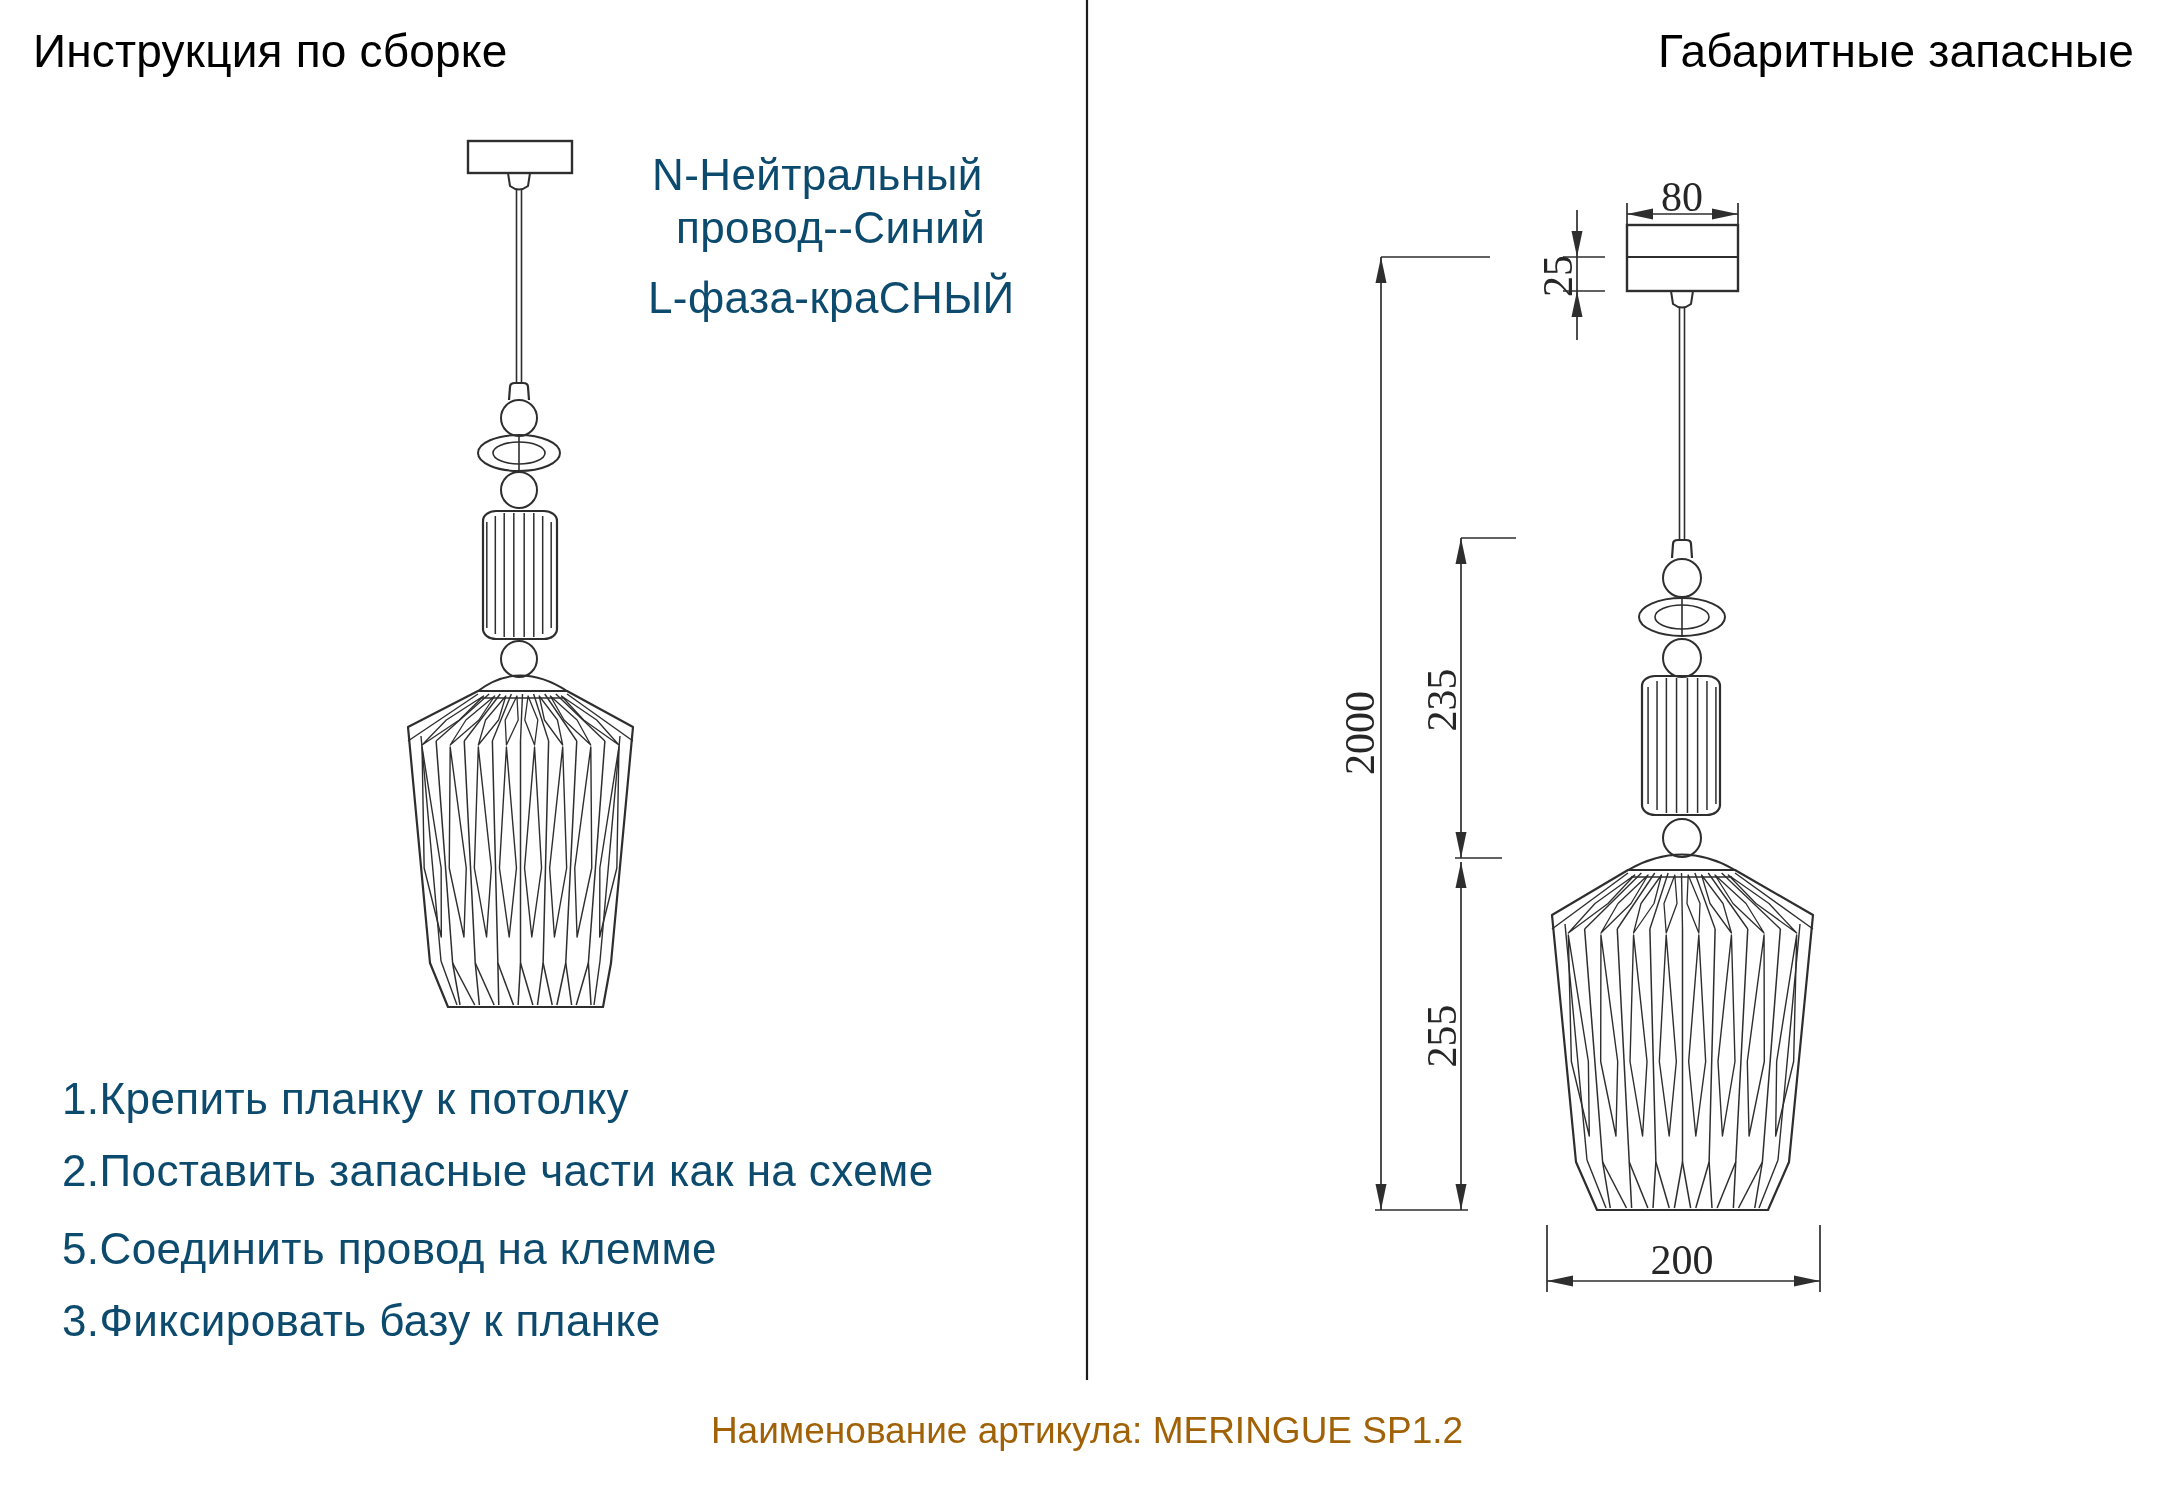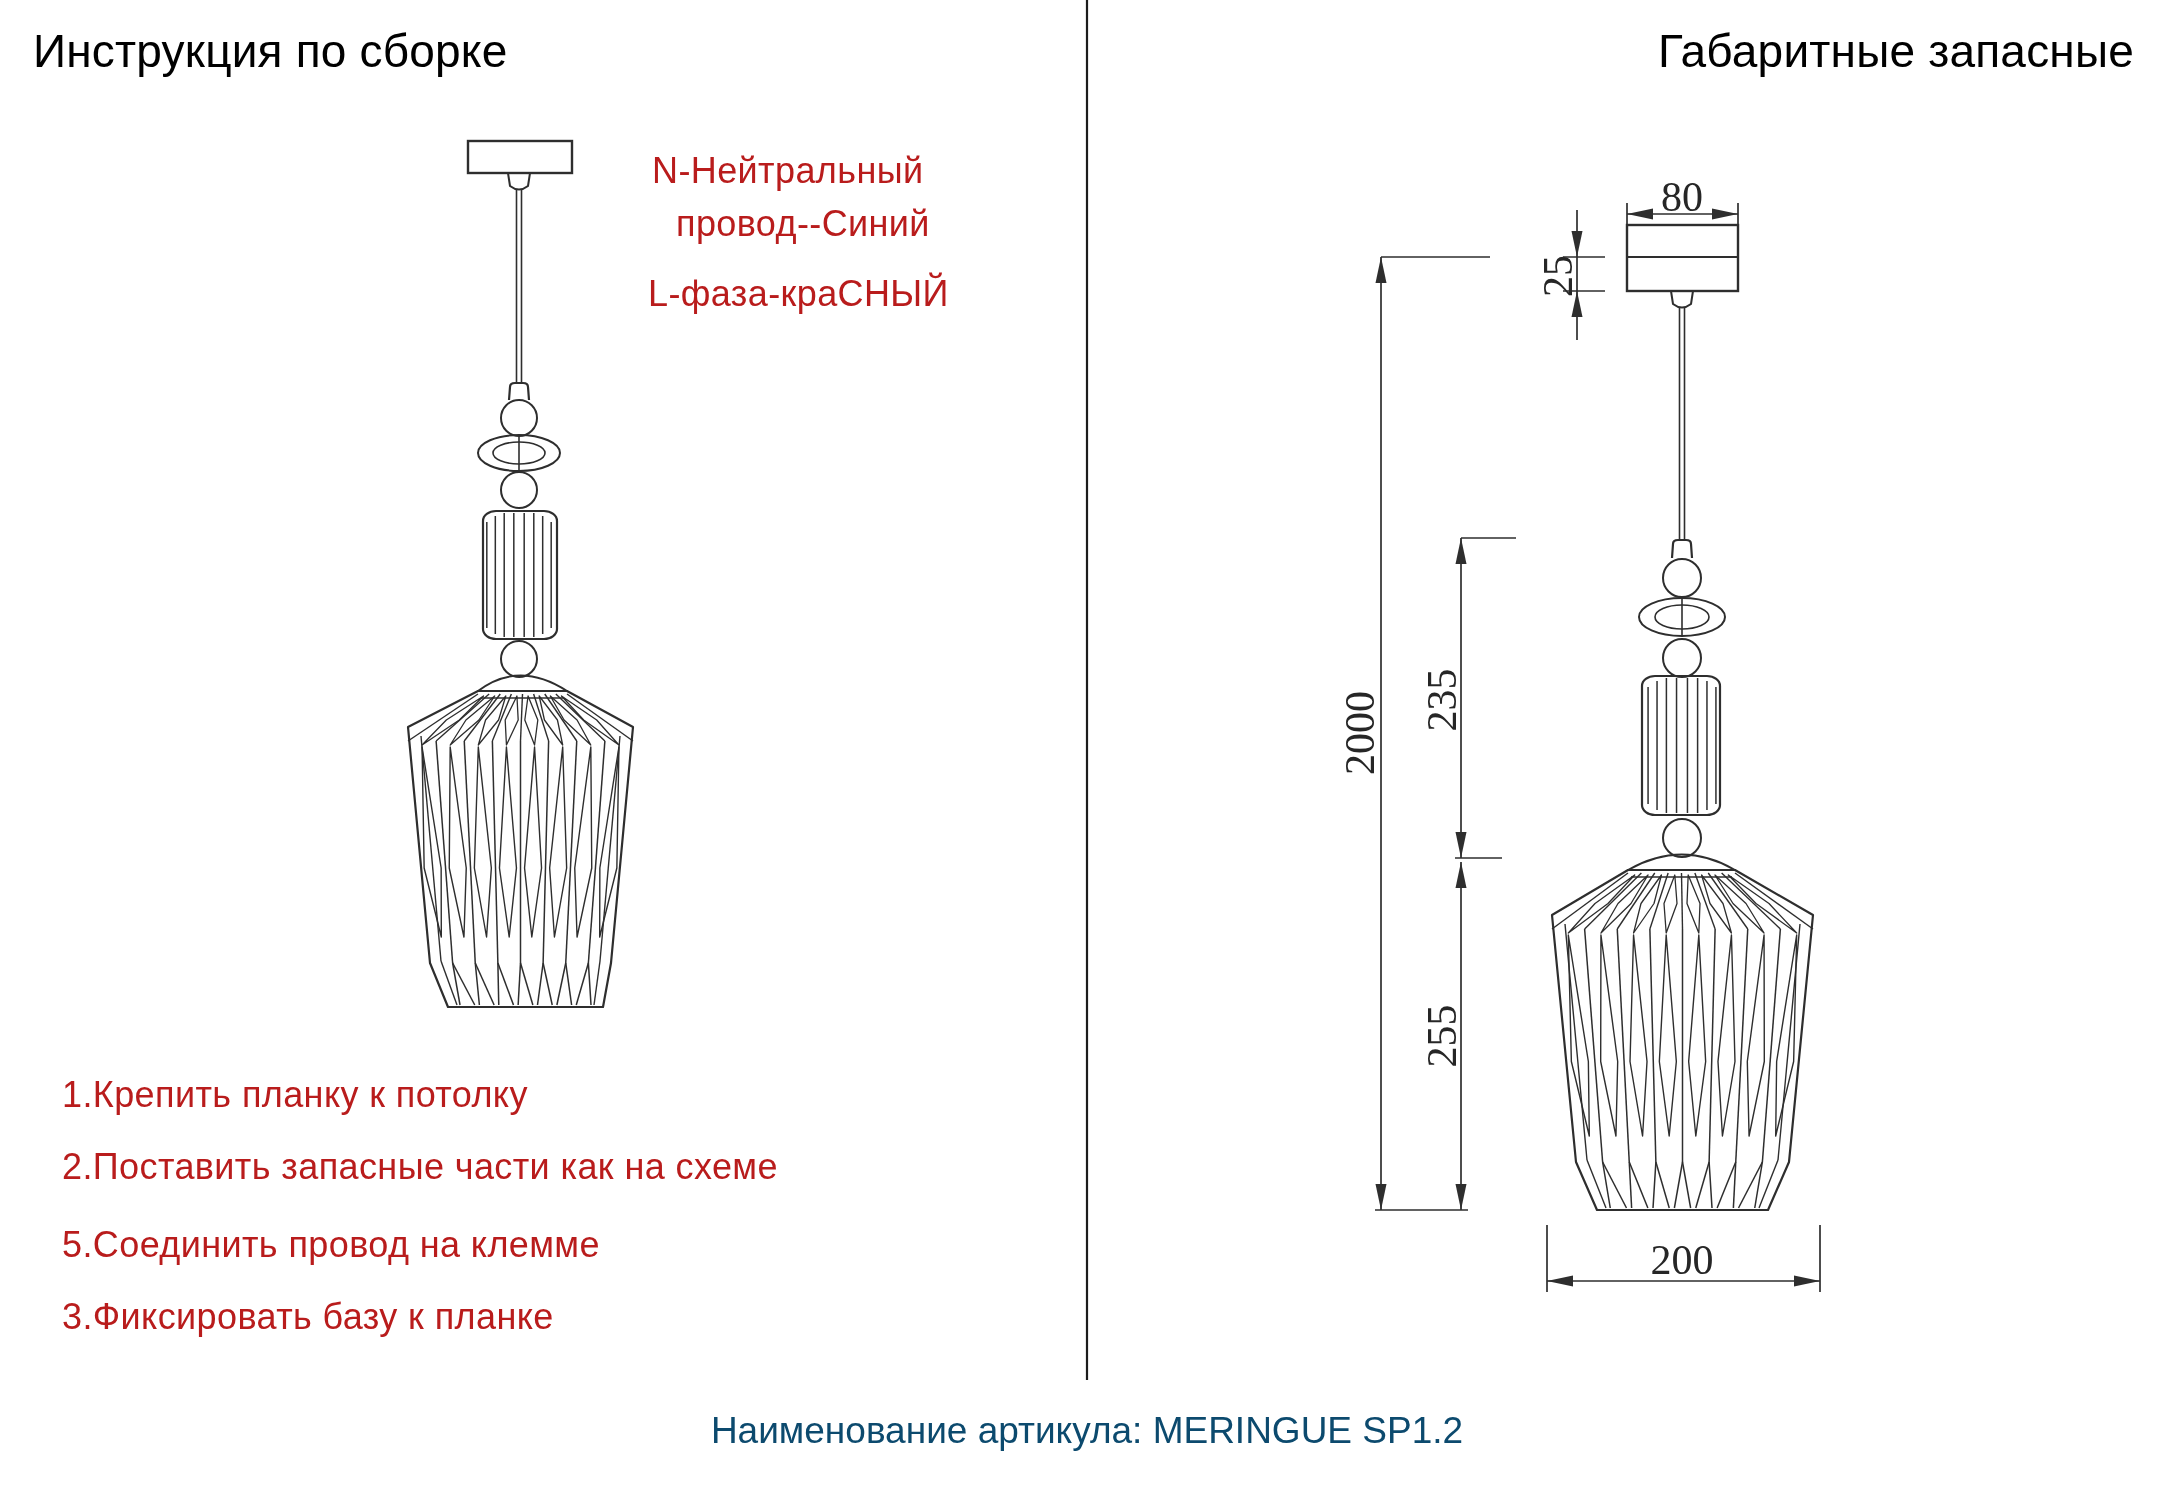--- a/index.html
+++ b/index.html
@@ -1,23 +1,23 @@
 <!DOCTYPE html>
 <html><head>
 <meta charset="utf-8">
 <style>
   html,body{margin:0;padding:0;background:#ffffff;}
   body{width:2174px;height:1500px;position:relative;overflow:hidden;
        font-family:"Liberation Sans", sans-serif;color:#000;}
   .page{position:absolute;inset:0;background:#fff;}
   .abs{position:absolute;white-space:nowrap;}
   .title{font-size:46px;font-weight:400;color:#000;letter-spacing:.2px;}
-  .thin{font-weight:300;color:#b91c1c;font-size:36px;letter-spacing:.4px;}
+  .thin{font-weight:300;color:#0c4a6e;font-size:44px;letter-spacing:.4px;}
   .steps .thin{display:block;position:absolute;left:62px;margin-top:16px;}
-  .footer{left:0;right:0;top:1410px;text-align:center;font-size:37px;font-weight:400;color:#0c4a6e;}
+  .footer{left:0;right:0;top:1410px;text-align:center;font-size:37px;font-weight:400;color:#a16207;}
   svg#drawing{position:absolute;left:0;top:0;}
   svg text{font-family:"Liberation Serif", serif;font-size:42px;fill:#262626;}
 </style>
 </head>
 <body>
 
 <div class="page">
 
   <div class="abs title" style="left:33px;top:24px;">Инструкция по сборке</div>
   <div class="abs title" style="right:40px;top:24px;">Габаритные запасные</div>

